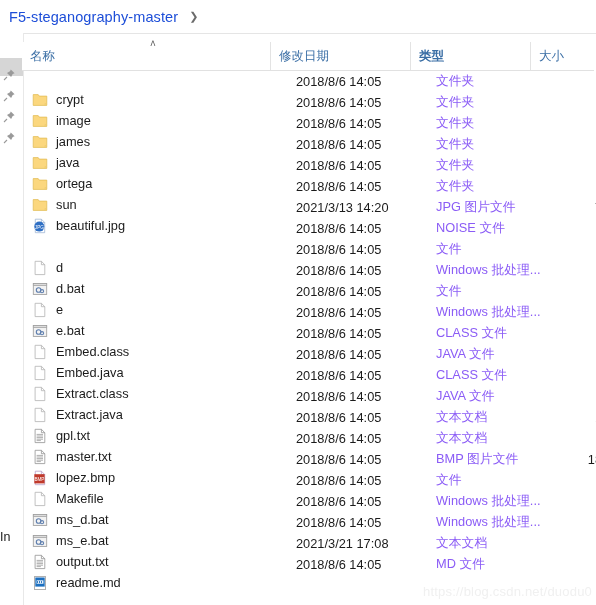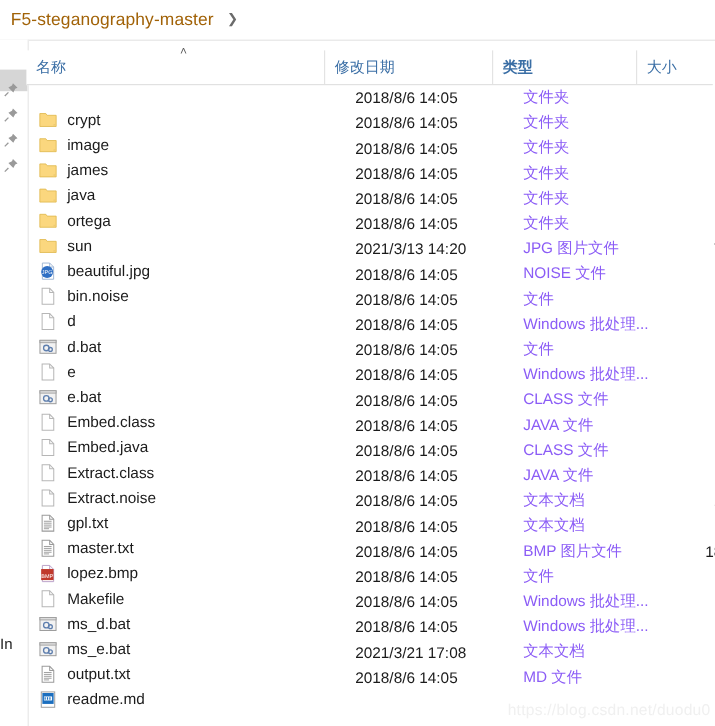--- a/index.html
+++ b/index.html
@@ -21,21 +21,21 @@
     position: absolute;
     left: 0; top: 0;
     width: 596px; height: 33px;
     background: #ffffff;
     border-bottom: 1px solid #e5e5e5;
     display: flex;
     align-items: center;
   }
   .crumb-text {
     font-size: 14.5px;
-    color: #a16207;
+    color: #1d4ed8;
     padding-left: 9px;
     letter-spacing: .1px;
     white-space: nowrap;
   }
   .crumb-sep {
     margin-left: 11px;
     color: #6b6b6b;
     font-size: 11px;
     line-height: 1;
     transform: translateY(0px);
@@ -309,29 +309,20 @@
             <text x="7.3" y="10.6" font-size="4.6" fill="#ffffff" text-anchor="middle" font-family="Liberation Sans, sans-serif">JPG</text>
           </svg>
         </span>
         <span class="label">beautiful.jpg</span>
       </div>
       <div class="cell-date">2021/3/13 14:20</div>
       <div class="cell-type">JPG 图片文件</div>
       <div class="cell-size">7</div>
     </div>
     <div class="row">
-      <div class="cell-name">
-        <span>
-          <svg class="ic" viewBox="0 0 16 16">
-            <path d="M3.1 1.3h6.3l3.4 3.4v9.9H3.1z" fill="#ffffff" stroke="#b6b6b6" stroke-width=".85"></path>
-            <path d="M9.4 1.3v3.4h3.4" fill="none" stroke="#b6b6b6" stroke-width=".85"></path>
-          </svg>
-        </span>
-        <span class="label">bin.noise</span>
-      </div>
       <div class="cell-date">2018/8/6 14:05</div>
       <div class="cell-type">NOISE 文件</div>
       <div class="cell-size"></div>
     </div>
     <div class="row">
       <div class="cell-name">
         <span>
           <svg class="ic" viewBox="0 0 16 16">
             <path d="M3.1 1.3h6.3l3.4 3.4v9.9H3.1z" fill="#ffffff" stroke="#b6b6b6" stroke-width=".85"></path>
             <path d="M9.4 1.3v3.4h3.4" fill="none" stroke="#b6b6b6" stroke-width=".85"></path>
@@ -432,21 +423,21 @@
       <div class="cell-size"></div>
     </div>
     <div class="row">
       <div class="cell-name">
         <span>
           <svg class="ic" viewBox="0 0 16 16">
             <path d="M3.1 1.3h6.3l3.4 3.4v9.9H3.1z" fill="#ffffff" stroke="#b6b6b6" stroke-width=".85"></path>
             <path d="M9.4 1.3v3.4h3.4" fill="none" stroke="#b6b6b6" stroke-width=".85"></path>
           </svg>
         </span>
-        <span class="label">Extract.noise</span>
+        <span class="label">Extract.java</span>
       </div>
       <div class="cell-date">2018/8/6 14:05</div>
       <div class="cell-type">JAVA 文件</div>
       <div class="cell-size"></div>
     </div>
     <div class="row">
       <div class="cell-name">
         <span>
           <svg class="ic" viewBox="0 0 16 16">
             <path d="M3.1 1.3h6.3l3.4 3.4v9.9H3.1z" fill="#ffffff" stroke="#9a9a9a" stroke-width=".85"></path>

